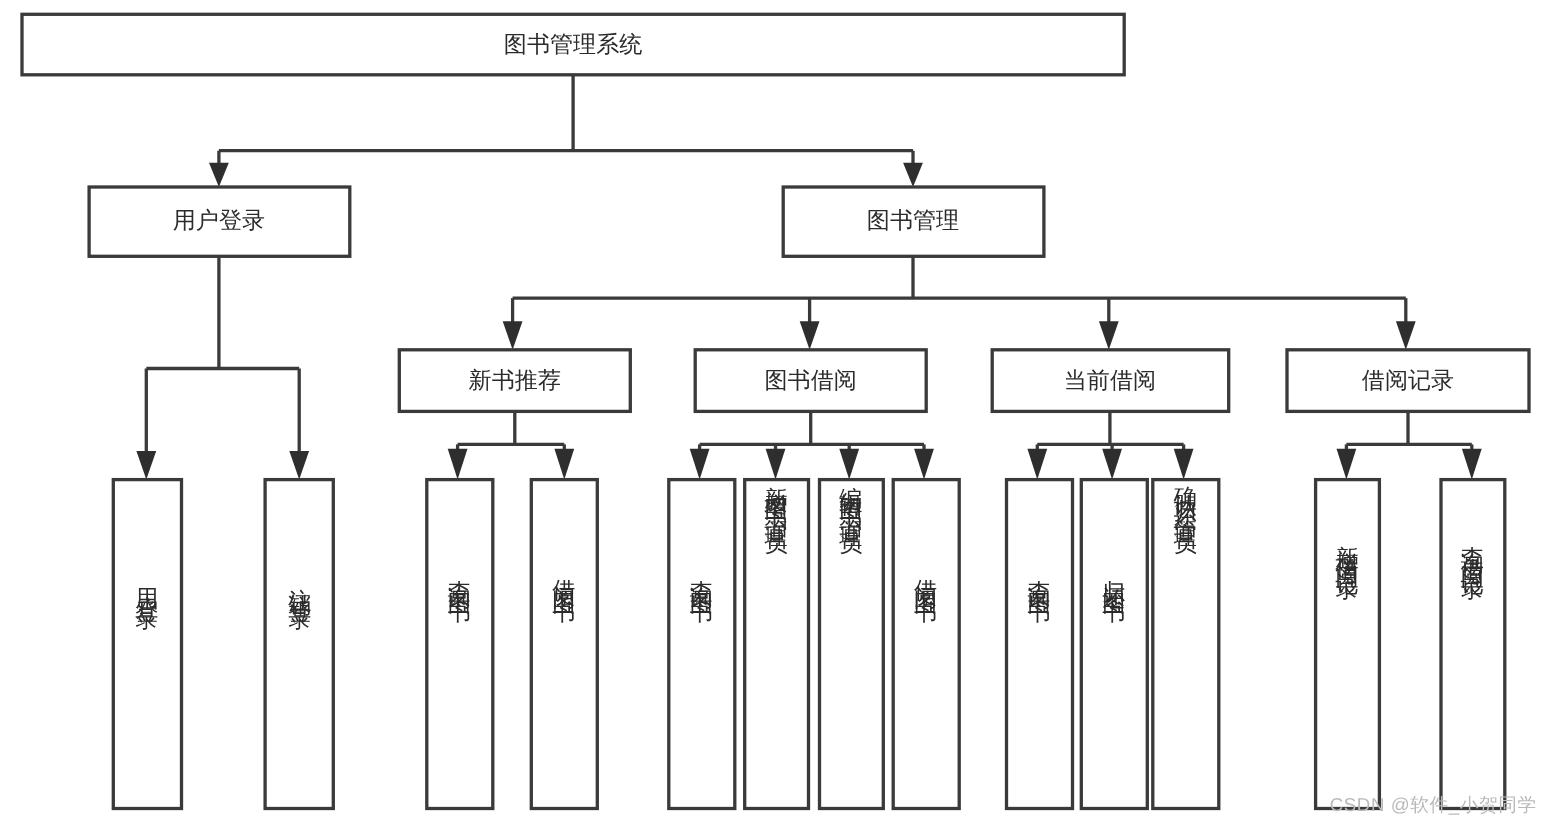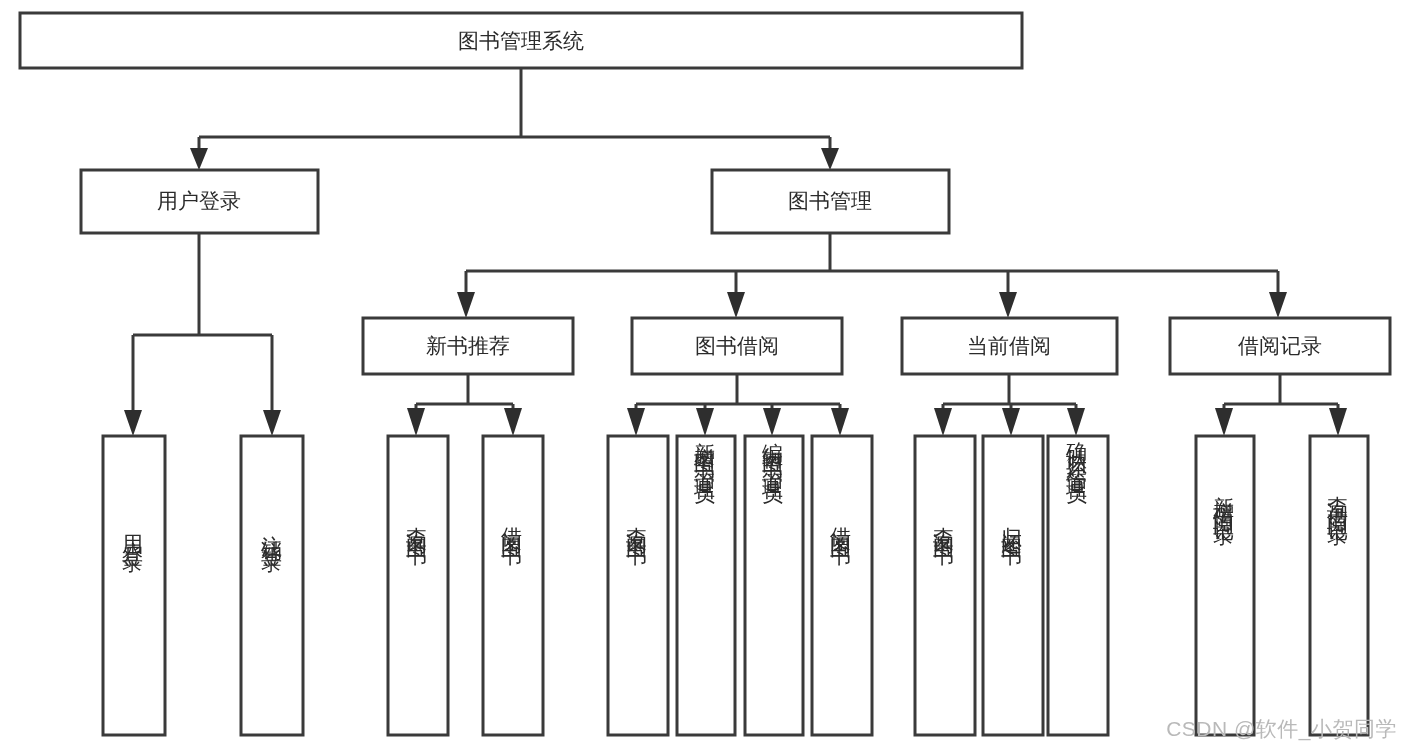--- a/index.html
+++ b/index.html
@@ -53,21 +53,21 @@
     font-family: "Liberation Sans", "DejaVu Sans", sans-serif;
     font-size: 21px;
     fill: #2b2b2b;
     white-space: pre;
   }
   .watermark {
     position: absolute;
     right: 8px;
     bottom: 4px;
     font-family: "Liberation Sans", "DejaVu Sans", sans-serif;
-    font-size: 21px;
+    font-size: 17px;
     color: #b9b9b9;
     letter-spacing: 0.5px;
     pointer-events: none;
     user-select: none;
   }
 </style>
 </head>
 <body>
 
 <div id="diagram-root">

